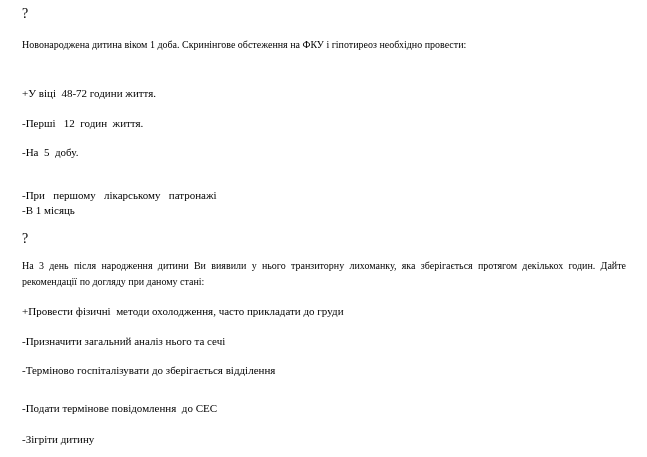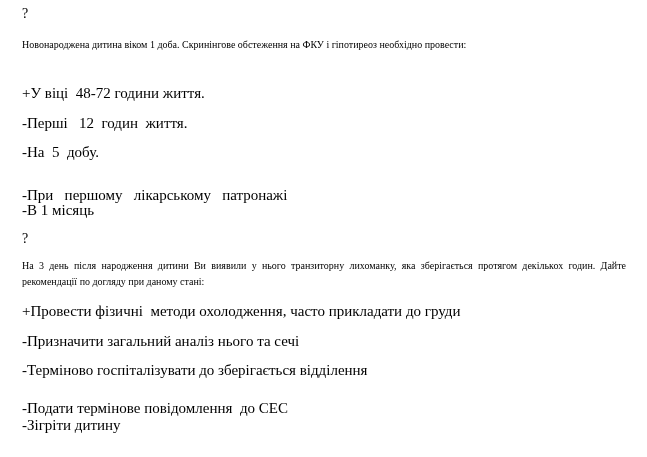--- a/index.html
+++ b/index.html
@@ -12,21 +12,21 @@
       height: 457px;
       position: relative;
       overflow: hidden;
       font-family: "Liberation Serif", "DejaVu Serif", serif;
       color: #000000;
     }
     .line {
       position: absolute;
       left: 22px;
       white-space: pre;
-      font-size: 15px;
+      font-size: 11px;
       line-height: 16px;
     }
     .para {
       position: absolute;
       left: 22px;
       width: 604px;
       font-size: 10px;
       line-height: 16px;
       text-align: justify;
     }
@@ -56,17 +56,17 @@
   </div>
 
   <div>
     <div class="line qmark" style="top:231px;">?</div>
     <div class="para small" style="top:258px;">На 3 день після народження дитини Ви виявили у нього транзиторну лихоманку, яка зберігається протягом декількох годин. Дайте  рекомендації по догляду при даному стані:</div>
     <div>
       <div class="line" style="top:303px;">+Провести фізичні  методи охолодження, часто прикладати до груди</div>
       <div class="line" style="top:333px;">-Призначити загальний аналіз нього та сечі</div>
       <div class="line" style="top:362px;">-Терміново госпіталізувати до зберігається відділення</div>
       <div class="line" style="top:400px;">-Подати термінове повідомлення  до СЕС</div>
-      <div class="line" style="top:417px;">-Зігріти дитину</div>
+      <div class="line" style="top:431px;">-Зігріти дитину</div>
     </div>
   </div>
 
 </div>
 
 </body></html>

